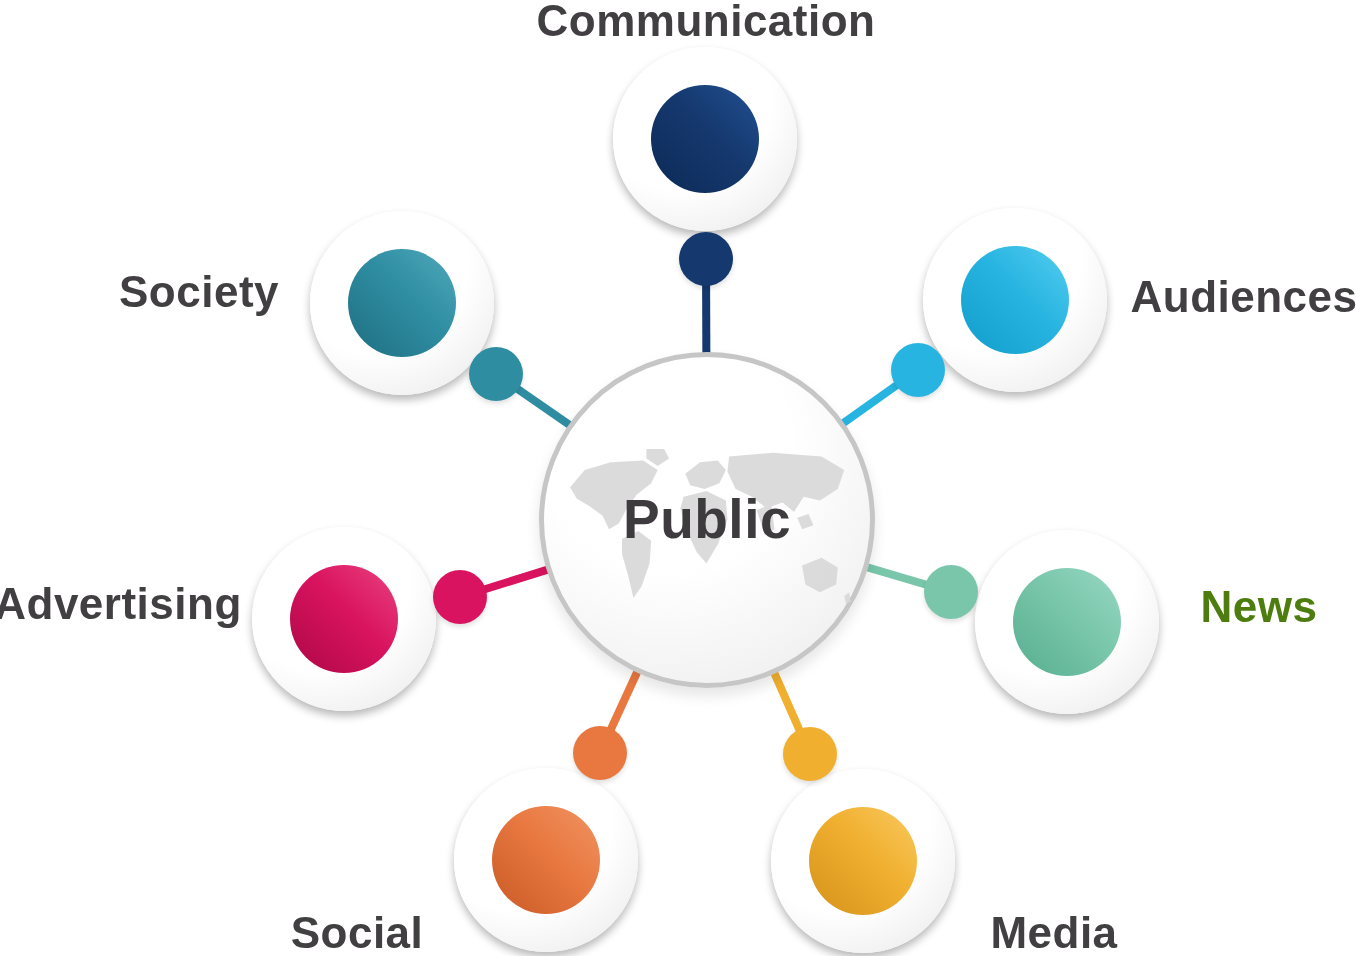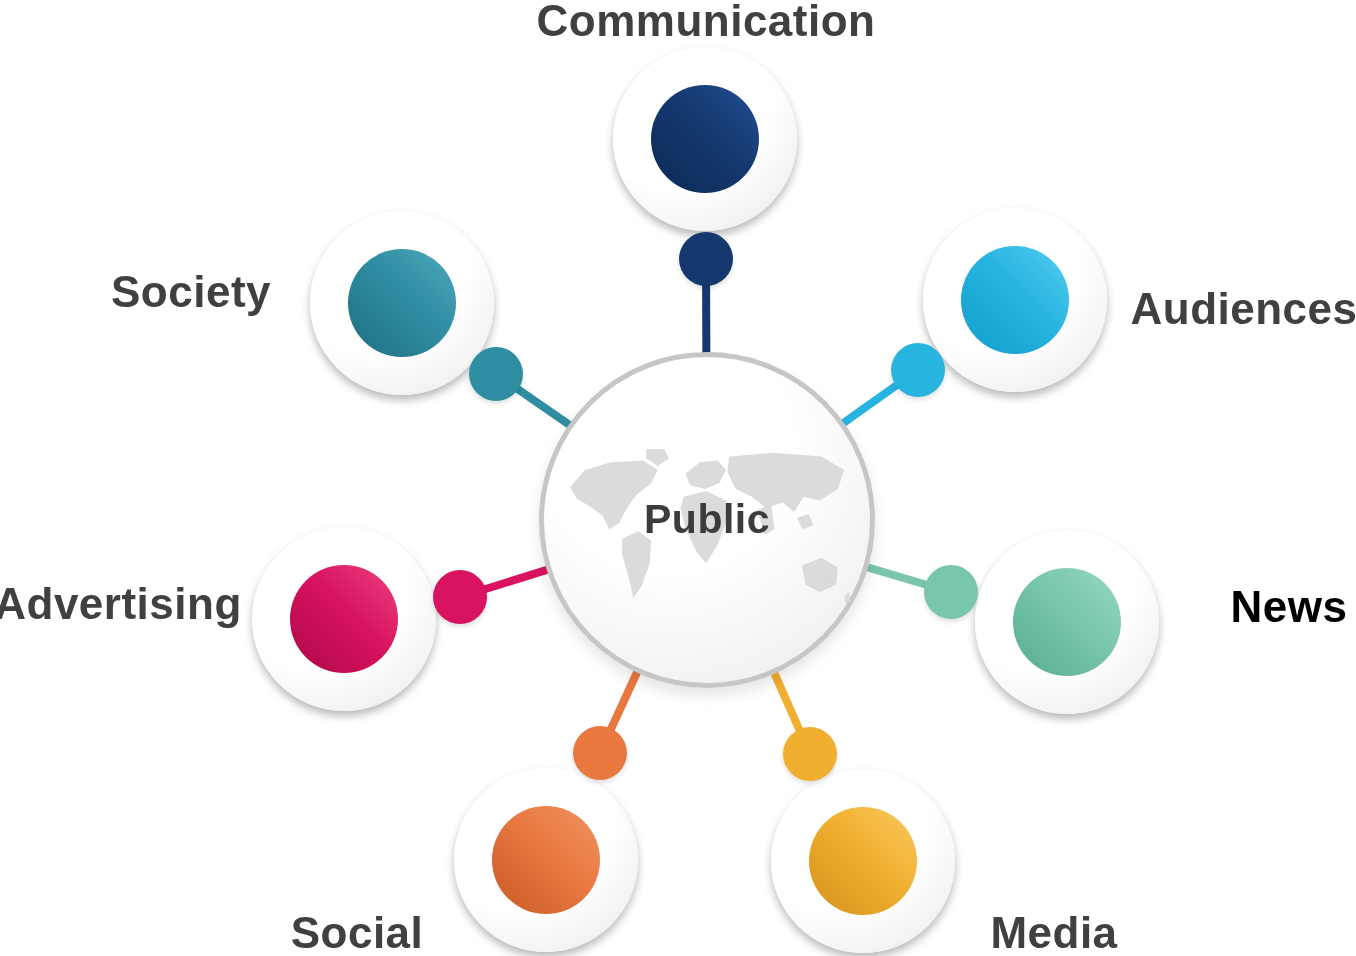--- a/index.html
+++ b/index.html
@@ -35,21 +35,21 @@
     width: 292px; height: 172px;
     opacity: 0.9;
   }
   .center-title {
     position: absolute;
     inset: 0;
     display: flex;
     flex-direction: row;
     align-items: center;
     justify-content: center;
-    font-size: 41px;
+    font-size: 55px;
     font-weight: 700;
     line-height: 1.16;
     letter-spacing: 0.5px;
     text-align: center;
     z-index: 3;
   }
 
   .node {
     position: absolute;
     width: 184px; height: 184px;
@@ -158,20 +158,20 @@
 
   <div class="dot" style="left: 706px; top: 259px; --c: #15386e;"></div>
   <div class="dot" style="left: 496px; top: 374px; --c: #2f8da2;"></div>
   <div class="dot" style="left: 918px; top: 370px; --c: #27b4e0;"></div>
   <div class="dot" style="left: 460px; top: 597px; --c: #d9135f;"></div>
   <div class="dot" style="left: 951px; top: 592px; --c: #79c6ab;"></div>
   <div class="dot" style="left: 600px; top: 753px; --c: #e87840;"></div>
   <div class="dot" style="left: 810px; top: 754px; --c: #f0af2f;"></div>
 
   <div class="node-label" style="left: 706px; top: 21px; color: rgb(65, 63, 65);">Communication</div>
-  <div class="node-label" style="left: 191px; top: 292px; color: rgb(65, 63, 65);">Society</div>
-  <div class="node-label" style="left: 1244px; top: 309px; color: rgb(65, 63, 65);">Audiences</div>
+  <div class="node-label" style="left: 199px; top: 292px; color: rgb(65, 63, 65);">Society</div>
+  <div class="node-label" style="left: 1244px; top: 297px; color: rgb(65, 63, 65);">Audiences</div>
   <div class="node-label" style="left: 118px; top: 604px; color: rgb(65, 63, 65);">Advertising</div>
-  <div class="node-label" style="left: 1289px; top: 607px; color: #000000;">News</div>
+  <div class="node-label" style="left: 1259px; top: 607px; color: #4d7c0f;">News</div>
   <div class="node-label" style="left: 357px; top: 933px; color: rgb(65, 63, 65);">Social</div>
   <div class="node-label" style="left: 1054px; top: 933px; color: rgb(65, 63, 65);">Media</div>
 
 </div>
 
 </body></html>

